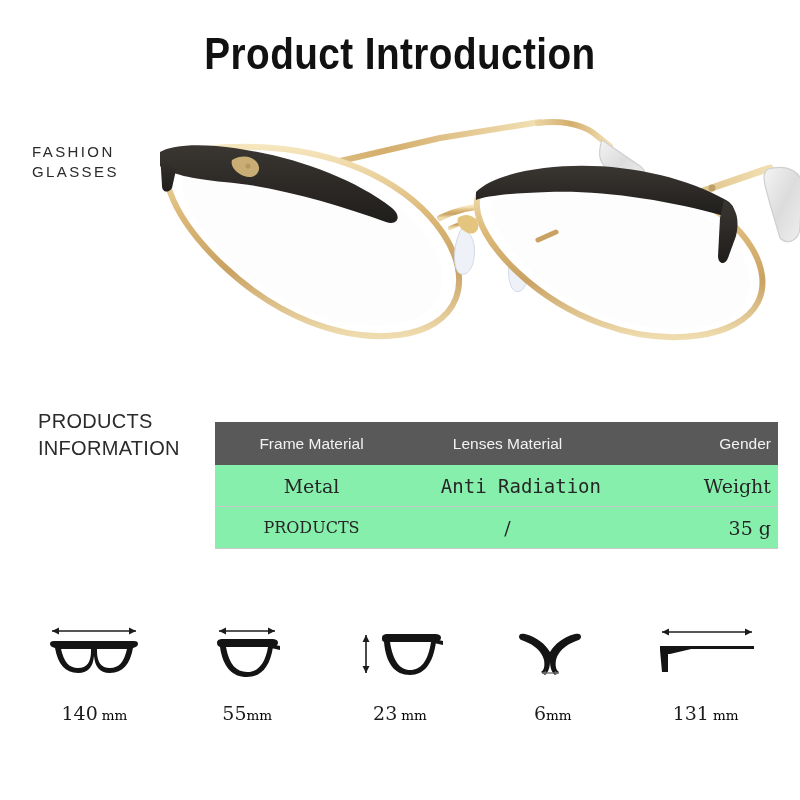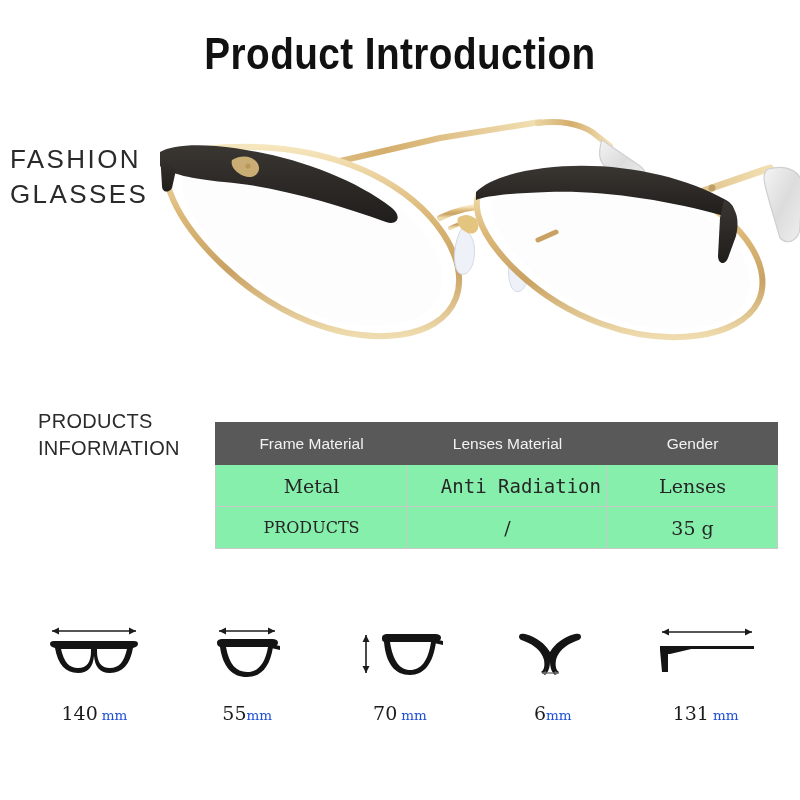--- a/index.html
+++ b/index.html
@@ -36,23 +36,23 @@
   
   .hero {
     position: absolute;
     top: 100px;
     left: 0;
     width: 800px;
     height: 285px;
   }
   .hero-label {
     position: absolute;
-    left: 10px;
+    left: 32px;
     top: 42px;
-    font-size: 26px;
+    font-size: 15px;
     font-weight: 400;
     letter-spacing: 2.4px;
     line-height: 1.33;
     color: #2a2a2a;
     white-space: pre-line;
   }
   .hero-photo {
     position: absolute;
     left: 140px;
     top: 0px;
@@ -102,21 +102,21 @@
     border: 1px solid #595959;
   }
   .spec-table tr.val-row td {
     background: #86efac;
     color: #262626;
     font-size: 19px;
     border: 1px solid #c9c9c9;
   }
   .c1 { width: 192px; text-align: center; }
   .c2 { width: 200px; text-align: center; }
-  .c3 { width: 170px; text-align: center; }
+  .c3 { width: 170px; text-align: right; }
   .mono-val { font-family: "DejaVu Sans Mono", "Liberation Mono", monospace; font-size: 18px; text-align: right; }
   .serif-val { font-family: "DejaVu Serif", "Liberation Serif", serif; font-size: 18.5px; }
 
   
   .measure-row {
     position: absolute;
     top: 620px;
     left: 0;
     width: 800px;
     height: 130px;
@@ -138,21 +138,21 @@
   .measure-icon svg { display: block; width: 100%; height: 100%; }
   .measure-text {
     margin-top: 16px;
     font-family: "DejaVu Serif", "Liberation Serif", serif;
     font-size: 19px;
     color: #1c1c1c;
     white-space: nowrap;
   }
   .measure-text .unit {
     font-size: 13.5px;
-    color: #1d4ed8;
+    color: #000000;
   }
   .measure-text .unit.tight { margin-left: 0px; }
   .measure-text .unit.loose { margin-left: 4px; }
 </style>
 </head>
 <body>
 
 <div class="page-title">Product Introduction</div>
 
 <div class="hero">
@@ -240,21 +240,21 @@
   <table class="spec-table">
     <tbody>
       <tr class="head-row">
         <td class="c1">Frame Material</td>
         <td class="c2">Lenses Material</td>
         <td class="c3">Gender</td>
       </tr>
       <tr class="val-row">
         <td class="c1 serif-val">Metal</td>
         <td class="c2 mono-val">Anti Radiation</td>
-        <td class="c3 serif-val">Lenses</td>
+        <td class="c3 serif-val">Weight</td>
       </tr>
       <tr class="val-row">
         <td class="c1 serif-val" style="font-size:16px">PRODUCTS</td>
         <td class="c2 serif-val">/</td>
         <td class="c3 serif-val">35 g</td>
       </tr>
     </tbody>
   </table>
 </div>
 
@@ -310,21 +310,21 @@
         <path d="M26,15 L22.5,22 L29.5,22 Z" fill="#1c1c1c"></path>
         <path d="M26,53 L22.5,46 L29.5,46 Z" fill="#1c1c1c"></path>
         <path d="M42,18 C42,15 44,14 48,14 L94,14 C99,14 101,15 101,18
                  C101,20 99,21 96,22 C93,44 84,55 70,55
                  C55,55 46,44 44,22 C42,21 42,20 42,18 Z
                  M50,22 C53,41 60,50 70,50 C81,50 88,41 91,22 Z" fill="#141414" fill-rule="evenodd"></path>
         <path d="M94,19 L103,21 L103,25 L94,23 Z" fill="#141414"></path>
       </svg>
     </div>
     <div class="measure-text">
-      <span>70</span><span class="unit loose">mm</span>
+      <span>23</span><span class="unit loose">mm</span>
     </div>
   </div>
 
   <div class="measure-item">
     <div class="measure-icon">
       <svg viewBox="0 0 120 66" xmlns="http://www.w3.org/2000/svg">
         <path d="M26,17 C26,14 28,13 32,14 C44,17 52,24 57,32
                  C62,24 70,17 82,14 C86,13 88,14 88,17
                  C88,19 86,20 83,21 C72,25 65,32 63,40
                  C62,46 63,50 66,52 L62,55

